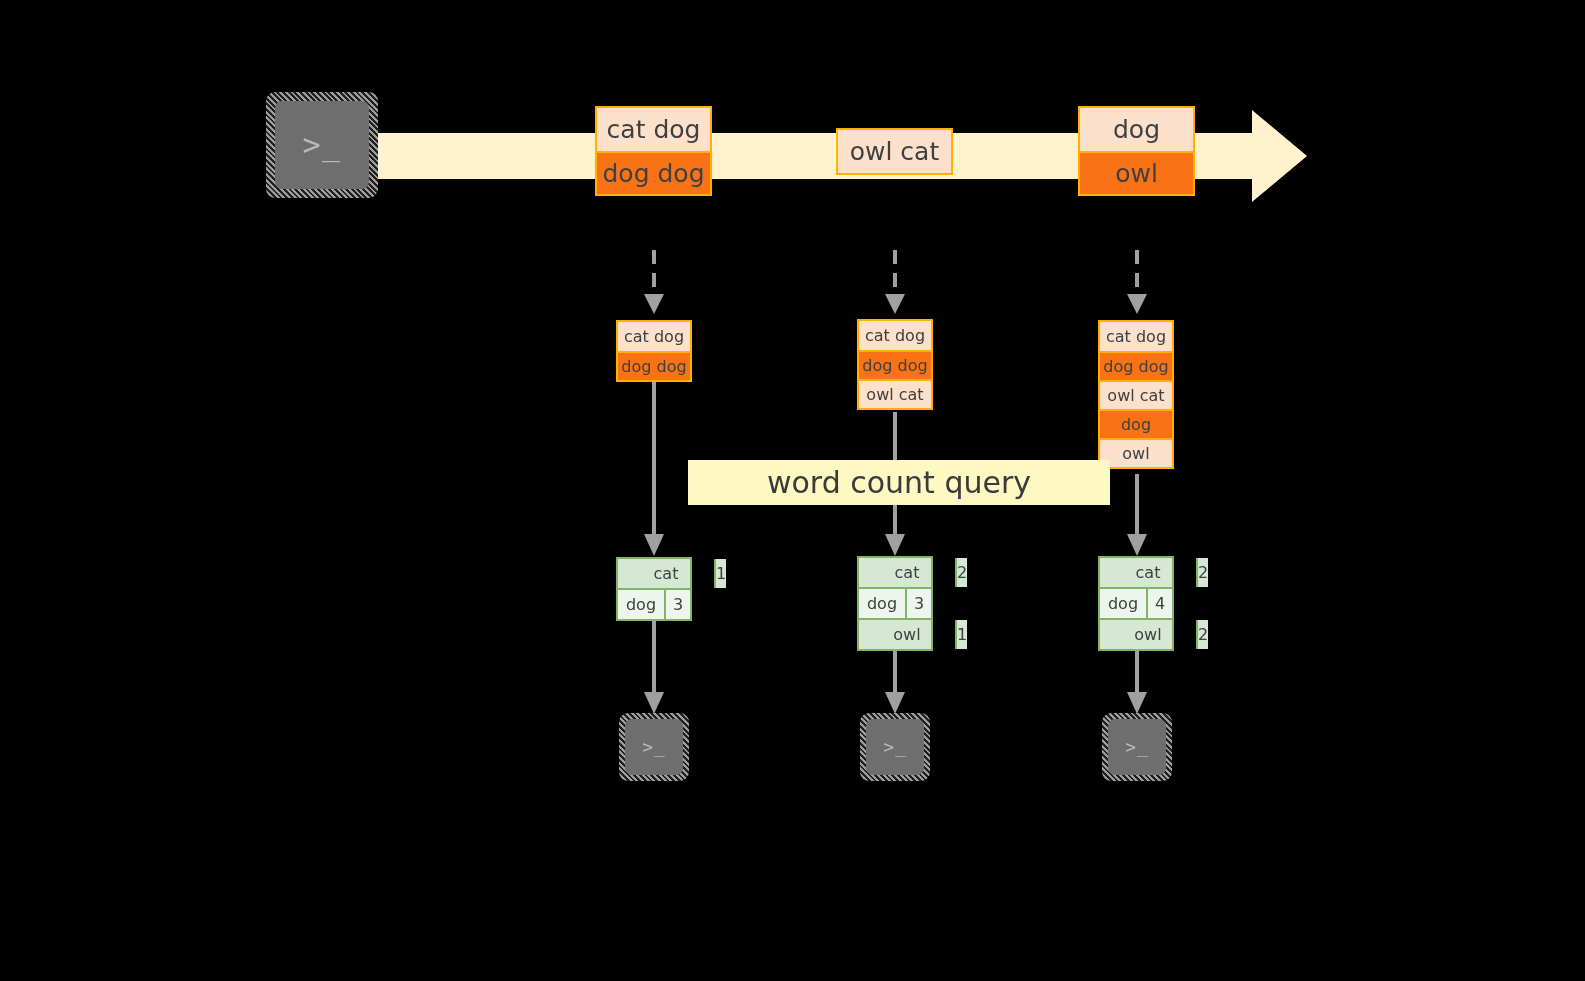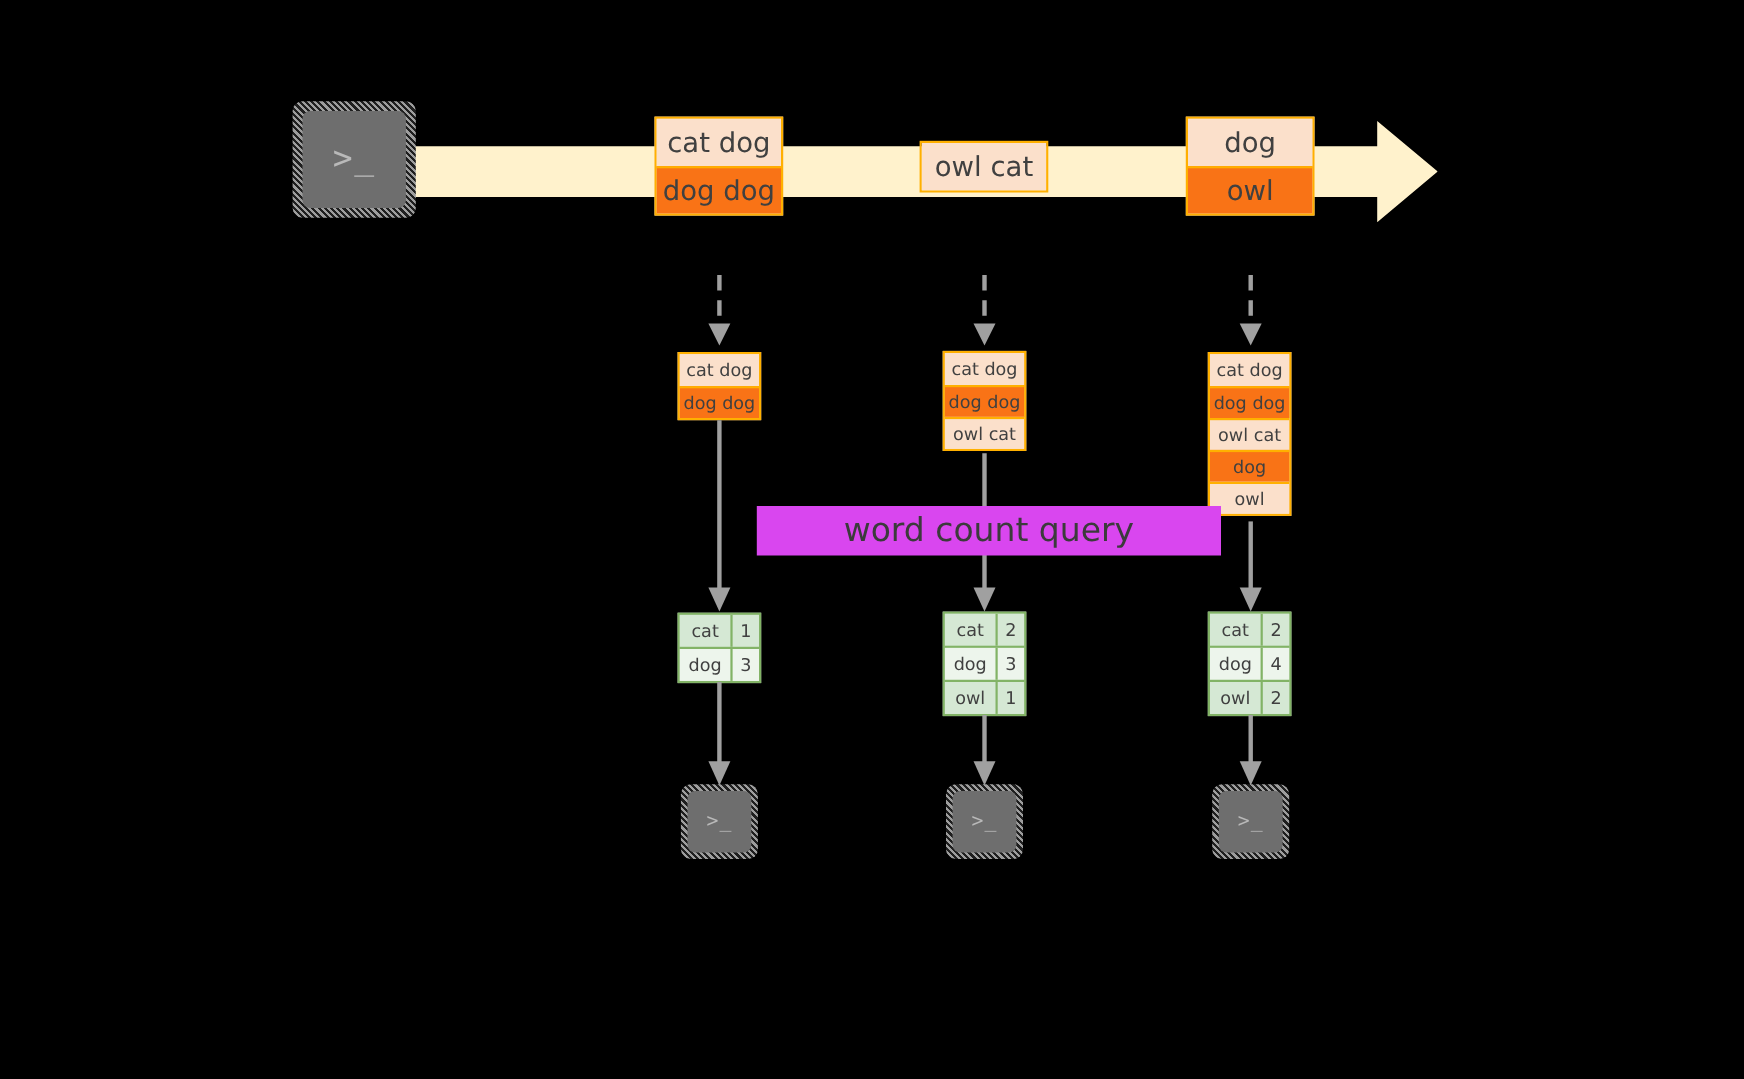--- a/index.html
+++ b/index.html
@@ -116,37 +116,37 @@
     align-items: center;
     justify-content: center;
     color: #404040;
     white-space: nowrap;
   }
   .restbl .cell.word { flex: 0 0 46px; }
   .restbl .cell.count {
     flex: 1 1 auto;
     border-left: 2px solid #82B366;
   }
-  .restbl .trow.dark  .cell { background: #D5E8D4; }
+  .restbl .trow.dark  .cell { background: #D5E8D4; margin-left: 25px; }
   .restbl .trow.light .cell { background: #EDF5EC; }
 
   
   .conn {
     position: absolute;
     overflow: visible;
   }
 
   
   .query-label {
     position: absolute;
     left: 688px;
     top: 460px;
     width: 422px;
     height: 45px;
-    background: #d946ef;
+    background: #fef9c3;
     display: flex;
     align-items: center;
     justify-content: center;
     font-size: 30px;
     color: #3b3b3b;
     white-space: nowrap;
   }
 </style>
 </head>
 <body>

